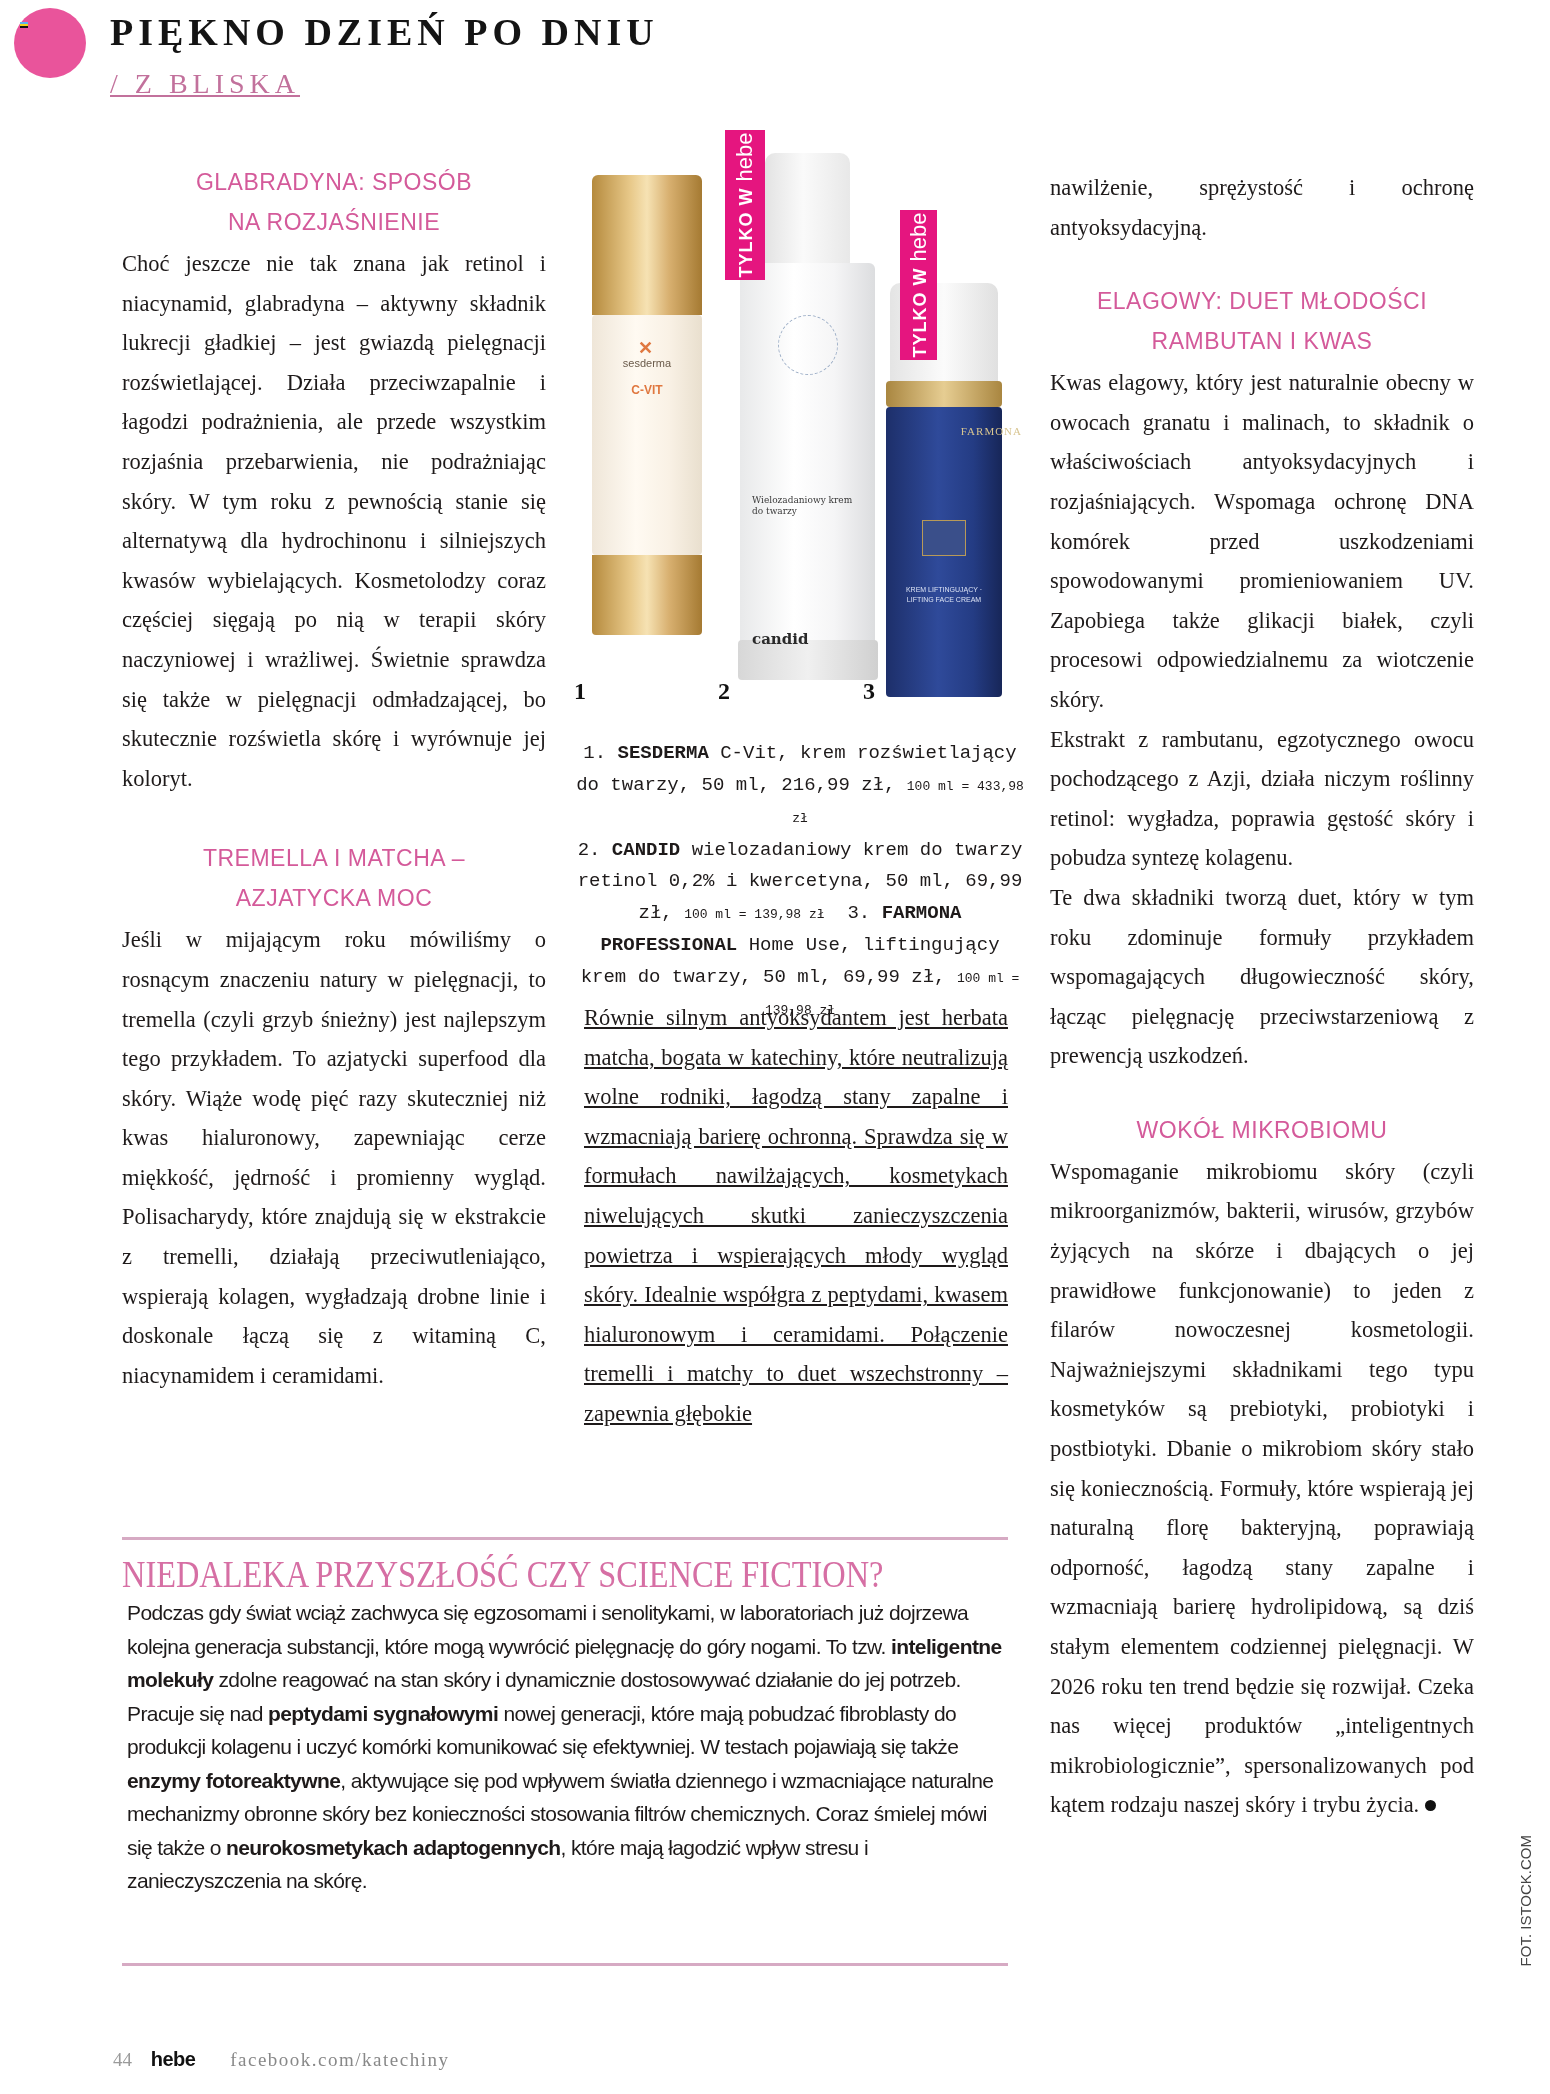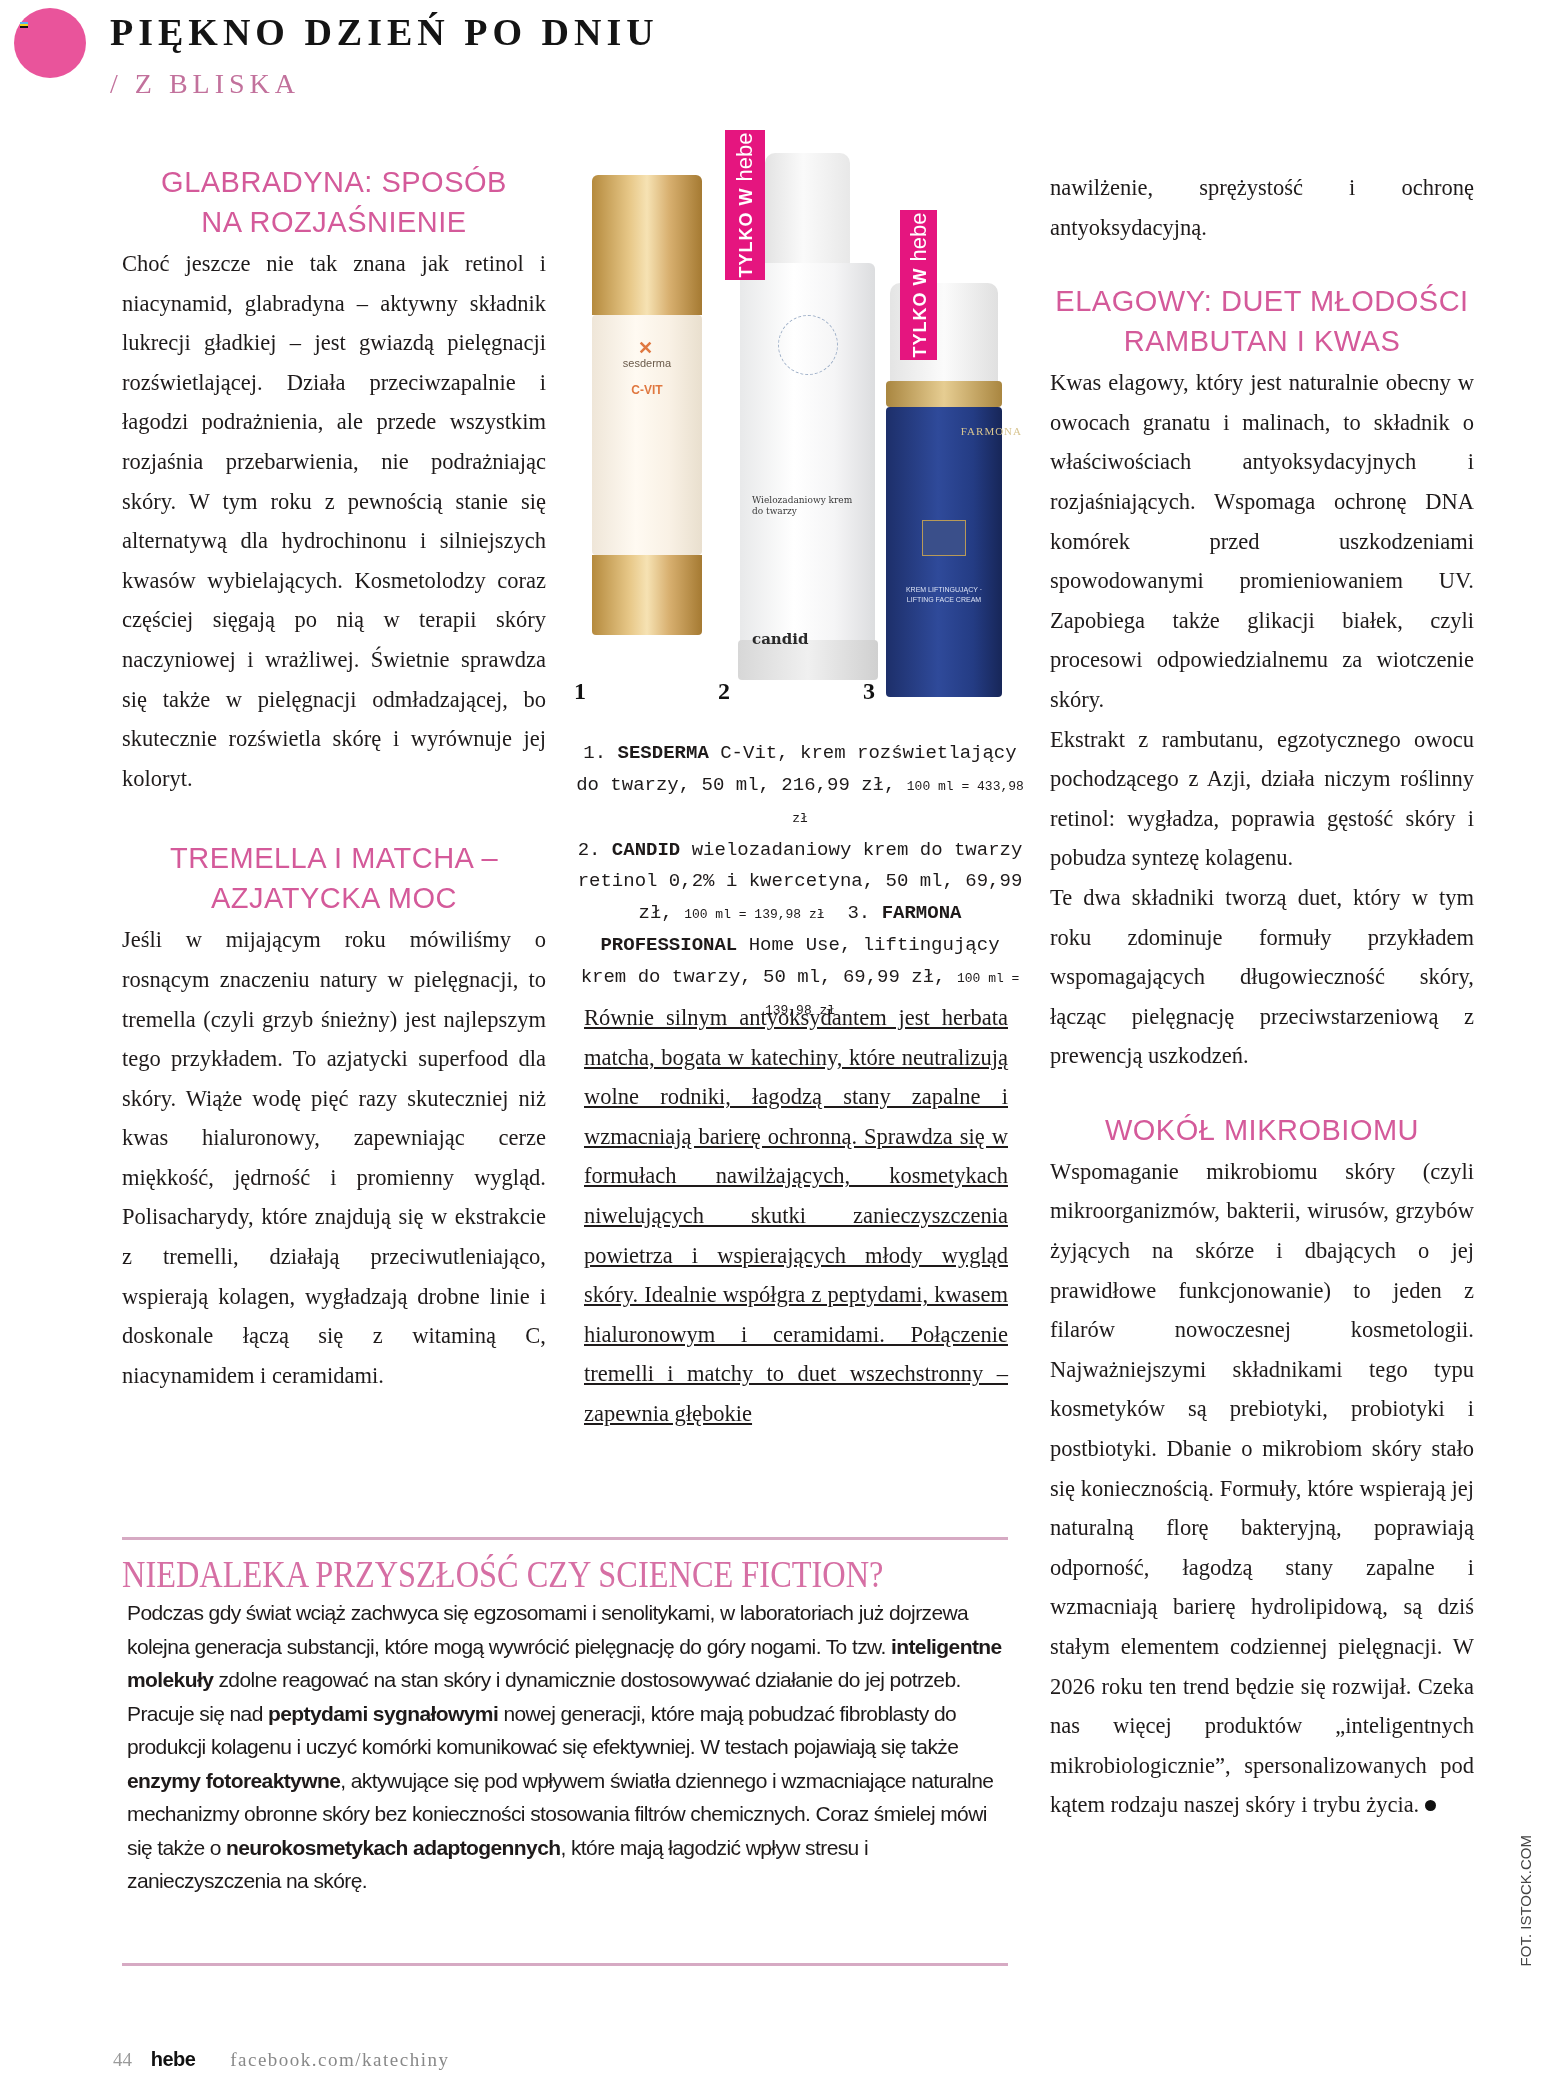--- a/index.html
+++ b/index.html
@@ -4,28 +4,28 @@
 <style>
   * { box-sizing: border-box; margin: 0; padding: 0; }
   html, body { width: 1550px; height: 2094px; background: #ffffff; overflow: hidden; }
   body { position: relative; font-family: "Liberation Serif", "DejaVu Serif", serif; color: #1e1a1a; }
 
   .pink-dot { position: absolute; left: 14px; top: 8px; width: 72px; height: 70px; border-radius: 50%; background: #e9549b; }
   .cmyk-mark { position: absolute; left: 20px; top: 22px; width: 8px; height: 8px; }
   .cmyk-mark span { display: block; height: 2px; }
 
   .kicker { position: absolute; left: 110px; top: 10px; font-family: "Liberation Serif", serif; font-size: 38px; letter-spacing: 5px; font-weight: bold; color: #141414; }
-  .subkicker { position: absolute; left: 110px; top: 68px; font-family: "Liberation Serif", serif; font-size: 28px; letter-spacing: 5px; color: #c2719c; }
+  .subkicker { position: absolute; left: 110px; top: 68px; font-family: "Liberation Serif", serif; font-size: 28px; letter-spacing: 5px; color: #c2719c; text-decoration: underline; }
 
   .col { position: absolute; }
   .col1 { left: 122px; width: 424px; }
   .col2 { left: 584px; width: 424px; }
   .col3 { left: 1050px; width: 424px; }
 
-  .h-sec { font-family: "Liberation Sans", "DejaVu Sans", sans-serif; color: #d45a9a; font-size: 29px; line-height: 40px; text-align: center; letter-spacing: 0.5px; }
+  .h-sec { font-family: "Liberation Sans", "DejaVu Sans", sans-serif; color: #d45a9a; font-size: 23px; line-height: 40px; text-align: center; letter-spacing: 0.5px; }
   .body-text { font-size: 22.5px; line-height: 39.6px; text-align: justify; color: #1e1a1a; }
   .body-text p { margin: 0; }
 
   .products { position: absolute; left: 570px; top: 125px; width: 460px; height: 590px; }
   .bottle { position: absolute; border-radius: 4px; }
   .b1-cap-top { left: 22px; top: 50px; width: 110px; height: 140px; background: linear-gradient(90deg,#b58a3d 0%,#e8c98a 35%,#f6e2b3 50%,#d8b070 70%,#a57a32 100%); border-radius: 6px 6px 0 0; }
   .b1-body { left: 22px; top: 190px; width: 110px; height: 240px; background: linear-gradient(90deg,#efe6d8,#fffaf2 40%,#f9f1e5 70%,#e9dfce); }
   .b1-base { left: 22px; top: 430px; width: 110px; height: 80px; background: linear-gradient(90deg,#b58a3d 0%,#e8c98a 35%,#f6e2b3 50%,#d8b070 70%,#a57a32 100%); border-radius: 0 0 4px 4px; }
   .b1-logo { position:absolute; left: 22px; top: 232px; width: 110px; text-align:center; font-family:"Liberation Sans",sans-serif; font-size: 11px; color:#6a5a4a; }
   .b1-x { position:absolute; left: 68px; top: 212px; font-family:"Liberation Sans",sans-serif; font-size: 18px; color:#e07840; font-weight:bold; }

